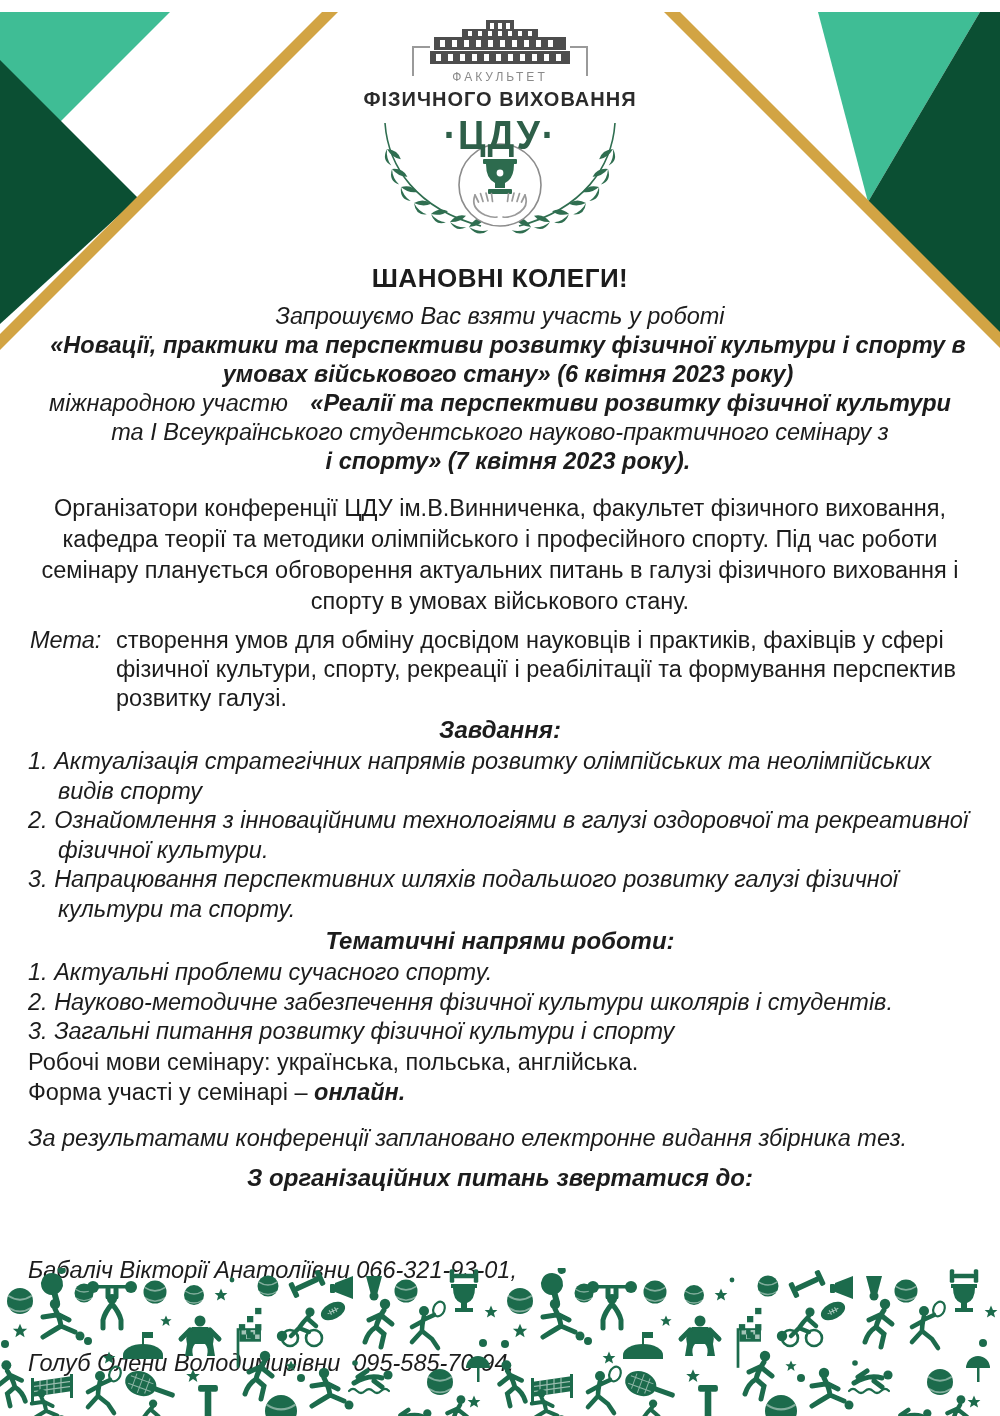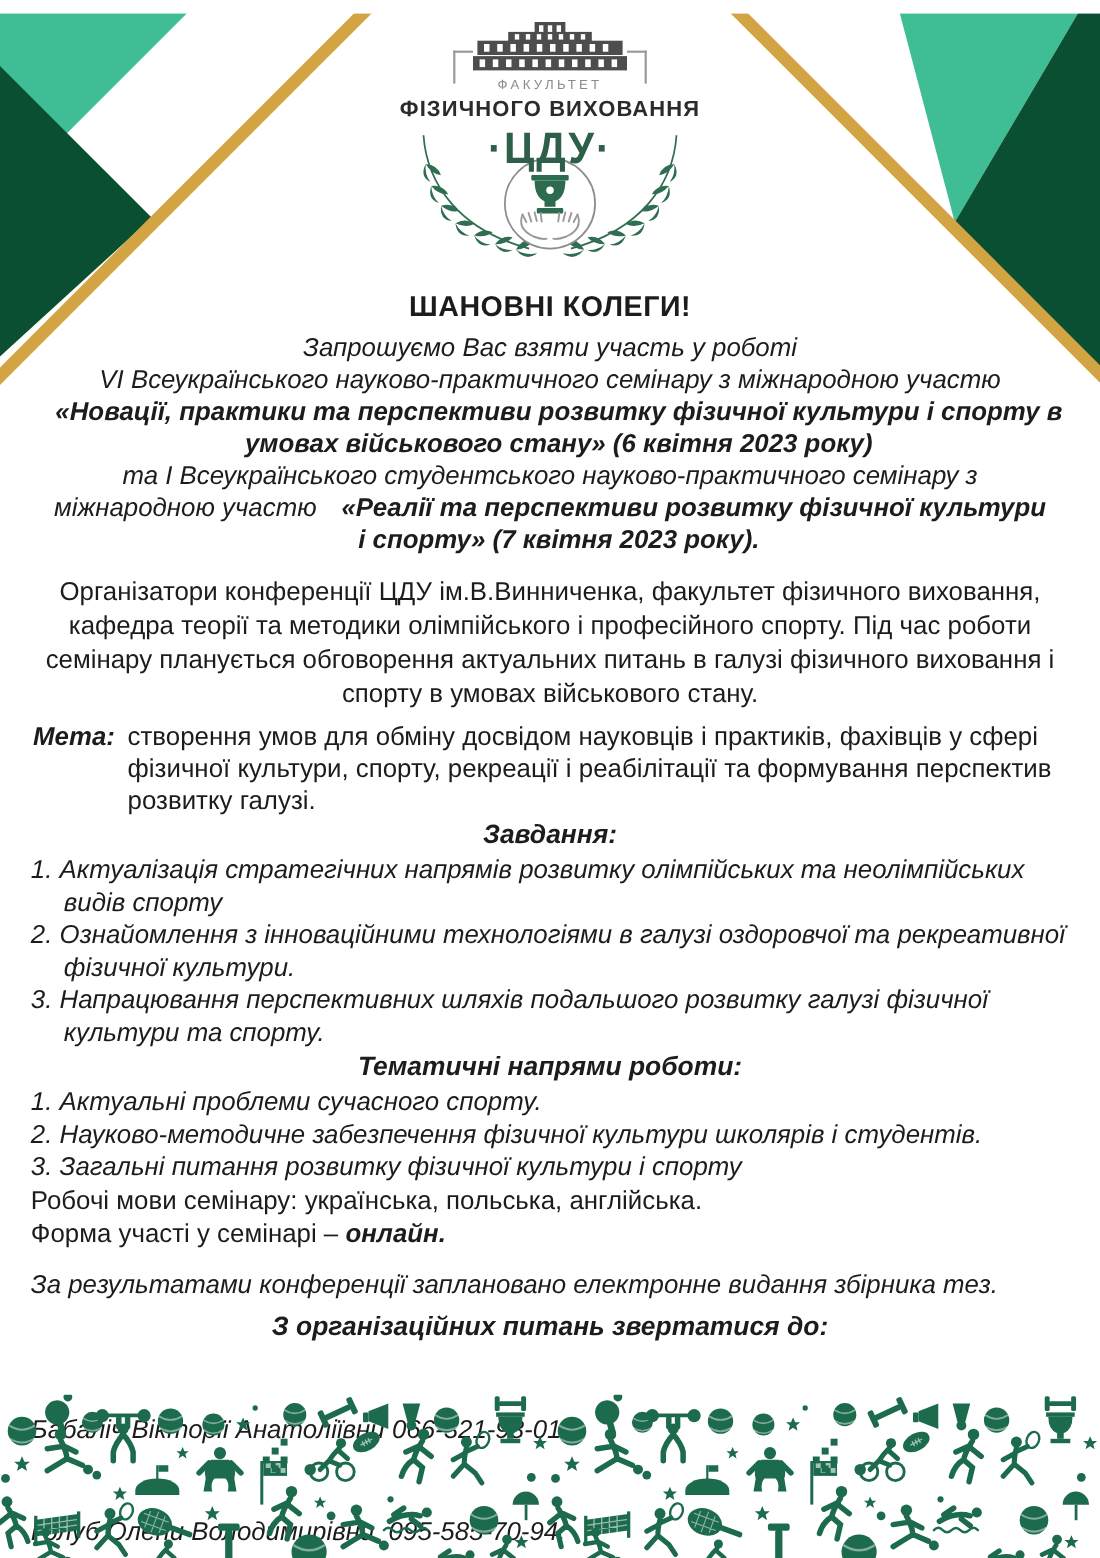--- a/index.html
+++ b/index.html
@@ -22,21 +22,21 @@
   .logo .fac-large{font-size:20px;font-weight:bold;letter-spacing:1px;color:#2b2b2b;margin-top:4px;}
   .logo .abbr{font-size:40px;font-weight:bold;color:#2e5f49;letter-spacing:2px;line-height:1;margin-top:4px;transform:scaleX(.94);}
   .logo .emblem{display:block;margin:-34px auto 0;}
 
   
   .h-main{font-size:26px;font-weight:bold;text-align:center;margin:20px 0 0;letter-spacing:.5px;}
   .invite{margin-top:8px;text-align:center;font-style:italic;font-size:23.5px;line-height:29px;}
   .invite .b{font-weight:bold;padding-left:16px;}
   .org{margin:17px 30px 0;text-align:center;font-size:23.5px;line-height:31px;}
   .meta{display:flex;margin:9px 30px 0;font-size:23.5px;line-height:29px;}
-  .meta .lbl{flex:0 0 86px;font-weight:bold;font-style:italic;}
+  .meta .lbl{flex:0 0 86px;font-weight:normal;font-style:italic;}
   .sec-h{font-size:24px;font-weight:bold;font-style:italic;text-align:center;margin-top:2px;line-height:30px;}
   .nlist{margin:2px 28px 0;font-style:italic;font-size:23.5px;line-height:29.5px;}
   .nlist .item{padding-left:30px;text-indent:-30px;}
   .plain{margin:0 28px;font-size:23.5px;line-height:30px;}
   .plain .bi{font-weight:bold;font-style:italic;}
   .results{margin:16px 28px 0;font-style:italic;font-size:23.5px;line-height:30px;text-align:left;}
   .contact-h{margin-top:10px;}
   .contacts{margin:0 28px;font-style:italic;font-size:23.5px;line-height:31px;white-space:pre-wrap;}
 </style>
 </head>
@@ -138,25 +138,24 @@
         <path d="M150,74 q5,13 -10,20 q-8,3 -12,2"></path>
         <path d="M150,74 l-3.5,7 M144.5,72.5 l-2.5,8 M139,72 l-2,8 M133.5,72.5 l-1,8"></path>
       </g>
     </svg>
   </div>
 
   <div class="h-main">ШАНОВНІ КОЛЕГИ!</div>
 
   <div class="invite">
     <div>Запрошуємо Вас взяти участь у роботі</div>
-    <div>VI Всеукраїнського науково-практичного семінару з міжнародною участю</div>
     <div class="b">«Новації, практики та перспективи розвитку фізичної культури і спорту в</div>
     <div class="b">умовах військового стану» (6 квітня 2023 року)</div>
+    <div><span>міжнародною участю </span><span class="b">«Реалії та перспективи розвитку фізичної культури</span></div>
     <div>та І Всеукраїнського студентського науково-практичного семінару з</div>
-    <div><span>міжнародною участю </span><span class="b">«Реалії та перспективи розвитку фізичної культури</span></div>
     <div class="b">і спорту» (7 квітня 2023 року).</div>
   </div>
 
   <div class="org">Організатори конференції ЦДУ ім.В.Винниченка, факультет фізичного виховання, кафедра теорії та методики олімпійського і професійного спорту. Під час роботи семінару планується обговорення актуальних питань в галузі фізичного виховання і спорту в умовах військового стану.</div>
 
   <div class="meta">
     <span class="lbl">Мета:</span>
     <span>створення умов для обміну досвідом науковців і практиків, фахівців у сфері фізичної культури, спорту, рекреації і реабілітації та формування перспектив розвитку галузі.</span>
   </div>
 

